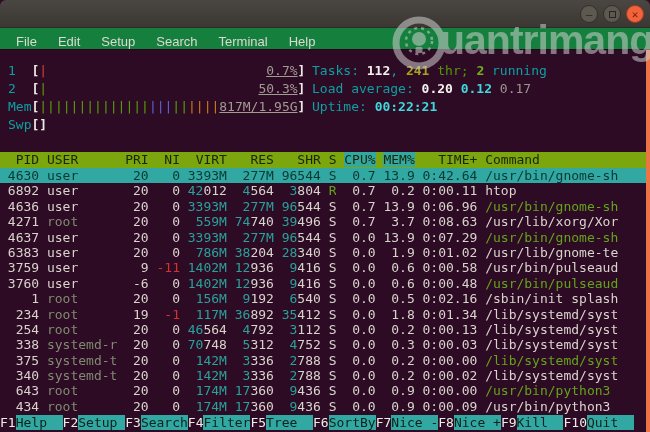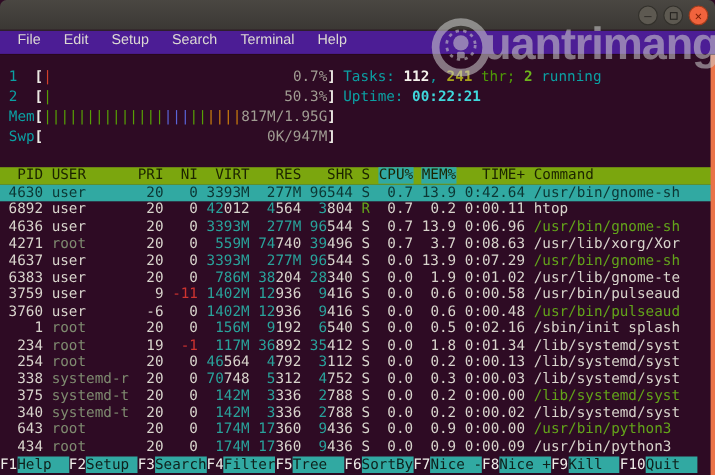--- a/index.html
+++ b/index.html
@@ -11,37 +11,37 @@
   .title-text{position:absolute;left:0;right:0;top:6px;text-align:center;color:#e6e2da;
     font-size:13px;font-weight:bold;}
   .win-controls{position:absolute;right:6px;top:5px;display:flex;gap:5px;}
   .wbtn{width:18px;height:18px;border-radius:50%;background:#5d5951;border:1px solid #32302b;
     box-sizing:border-box;display:flex;align-items:center;justify-content:center;
     color:#262420;font-size:11px;line-height:1;font-family:"DejaVu Sans Mono",monospace;}
   .wbtn.close{background:#f0633d;border-color:#a33c1c;color:#7c1f05;font-weight:bold;}
   .wbtn .sq{width:7px;height:7px;border:1.5px solid #262420;box-sizing:border-box;}
 
   
-  .menubar{height:22px;background:#4c1d95;display:flex;align-items:flex-start;padding-left:8px;
+  .menubar{height:22px;background:#15803d;display:flex;align-items:flex-end;padding-left:8px;
     font-size:13px;color:#dcd9d3;border-bottom:1px solid #28071e;box-sizing:border-box;}
   .menu-item{padding:0 8px;margin-right:5px;}
 
   
   .terminal{position:relative;height:382px;background:#2e0b24;
     font-family:"DejaVu Sans Mono",monospace;font-size:13px;color:#d8d4cc;
     display:flex;flex-direction:column;overflow:hidden;}
 
   
   .toparea{display:flex;height:88px;padding-top:12px;box-sizing:content-box;height:76px;}
   .meters{width:312px;padding-left:8px;box-sizing:border-box;}
   .meter{display:flex;height:18px;line-height:18px;white-space:pre;}
   .m-label{width:3ch;color:#0ba0a3;}
   .br{color:#eceae4;font-weight:bold;}
   .m-bar{width:33ch;position:relative;white-space:pre;overflow:hidden;}
-  .m-val{position:absolute;right:0;top:0;color:#a09c92;}
+  .m-val{position:absolute;right:0;top:0;color:#a09c92;text-decoration:underline;}
   .summary{flex:1;padding-top:0;}
   .sline{height:18px;line-height:18px;white-space:pre;}
 
   
   .w{color:#d8d4cc;}
   .wb{color:#f4f2ec;font-weight:bold;}
   .t{color:#29a29b;}
   .g{color:#63a41a;}
   .dim{color:#7f8b70;}
   .r{color:#cf3430;}
@@ -109,24 +109,25 @@
     <span class="menu-item">Terminal</span>
     <span class="menu-item">Help</span>
   </div>
 
   <div class="terminal">
     <div class="toparea">
       <div class="meters" id="meters">
           <div class="meter"><span class="m-label">1</span><span class="br">[</span><span class="m-bar"><span class="rt">|</span><span class="m-val">0.7%</span></span><span class="br">]</span></div>
           <div class="meter"><span class="m-label">2</span><span class="br">[</span><span class="m-bar"><span class="gt">|</span><span class="m-val">50.3%</span></span><span class="br">]</span></div>
           <div class="meter"><span class="m-label">Mem</span><span class="br">[</span><span class="m-bar"><span class="gt">||||||||||||||</span><span class="bt">|||</span><span class="gt">||</span><span class="ot">||||</span><span class="m-val">817M/1.95G</span></span><span class="br">]</span></div>
-          <div class="meter"><span class="m-label">Swp</span><span class="br">[</span><span class="m-bar"><span class="m-val">0K/947M</span></span><span class="br">]</span></div>
+          <div class="meter"><span class="m-label">Swp</span><span class="br">[</span><span class="br">]</span></div>
         </div>
       <div class="summary" id="summary">
           <div class="sline"><span class="c">Tasks: </span><span class="wb">112</span><span class="c">, </span><span class="y">241</span><span class="dg"> thr; </span><span class="bg">2</span><span class="c"> running</span></div>
+          <div class="sline"><span class="c">Load average: </span><span class="wb">0.20 </span><span class="bc">0.12 </span><span class="gray">0.17</span></div>
           <div class="sline"><span class="c">Uptime: </span><span class="bc">00:22:21</span></div>
         </div>
     </div>
     <div class="thead" id="thead"><span class="hcell" style="width: 5ch; text-align: right;">PID</span><span class="hcell" style="width: 10ch; text-align: left; padding-left: 1ch;">USER</span><span class="hcell" style="width: 4ch; text-align: right;">PRI</span><span class="hcell" style="width: 4ch; text-align: right;">NI</span><span class="hcell" style="width: 6ch; text-align: right;">VIRT</span><span class="hcell" style="width: 6ch; text-align: right;">RES</span><span class="hcell" style="width: 6ch; text-align: right;">SHR</span><span class="hcell" style="width: 2ch; text-align: right;">S</span><span class="hcell" style="width: 5ch; text-align: right;"><span class="sort-hl">CPU%</span></span><span class="hcell" style="width: 5ch; text-align: right;"><span class="sort-hl">MEM%</span></span><span class="hcell" style="width: 8ch; text-align: right;">TIME+</span><span class="hcell" style="flex: 1 1 0%; text-align: left; padding-left: 1ch;">Command</span></div>
     <div class="rows" id="rows">
         <div class="prow sel"><span class="cell" style="width: 5ch; text-align: right;">4630</span><span class="cell" style="width: 10ch; text-align: left; padding-left: 1ch;">user</span><span class="cell" style="width: 4ch; text-align: right;">20</span><span class="cell" style="width: 4ch; text-align: right;">0</span><span class="cell" style="width: 6ch; text-align: right;">3393M</span><span class="cell" style="width: 6ch; text-align: right;">277M</span><span class="cell" style="width: 6ch; text-align: right;">96544</span><span class="cell" style="width: 2ch; text-align: right;">S</span><span class="cell" style="width: 5ch; text-align: right;">0.7</span><span class="cell" style="width: 5ch; text-align: right;">13.9</span><span class="cell" style="width: 8ch; text-align: right;">0:42.64</span><span class="cell" style="flex: 1 1 0%; text-align: left; padding-left: 1ch;">/usr/bin/gnome-sh</span></div>
         <div class="prow"><span class="cell" style="width: 5ch; text-align: right;">6892</span><span class="cell" style="width: 10ch; text-align: left; padding-left: 1ch;">user</span><span class="cell" style="width: 4ch; text-align: right;">20</span><span class="cell" style="width: 4ch; text-align: right;">0</span><span class="cell" style="width: 6ch; text-align: right;"><span class="t">42</span><span class="w">012</span></span><span class="cell" style="width: 6ch; text-align: right;"><span class="t">4</span><span class="w">564</span></span><span class="cell" style="width: 6ch; text-align: right;"><span class="t">3</span><span class="w">804</span></span><span class="cell" style="width: 2ch; text-align: right;"><span class="g">R</span></span><span class="cell" style="width: 5ch; text-align: right;">0.7</span><span class="cell" style="width: 5ch; text-align: right;">0.2</span><span class="cell" style="width: 8ch; text-align: right;">0:00.11</span><span class="cell" style="flex: 1 1 0%; text-align: left; padding-left: 1ch;">htop</span></div>
         <div class="prow"><span class="cell" style="width: 5ch; text-align: right;">4636</span><span class="cell" style="width: 10ch; text-align: left; padding-left: 1ch;">user</span><span class="cell" style="width: 4ch; text-align: right;">20</span><span class="cell" style="width: 4ch; text-align: right;">0</span><span class="cell" style="width: 6ch; text-align: right;"><span class="t">3393M</span></span><span class="cell" style="width: 6ch; text-align: right;"><span class="t">277M</span></span><span class="cell" style="width: 6ch; text-align: right;"><span class="t">96</span><span class="w">544</span></span><span class="cell" style="width: 2ch; text-align: right;">S</span><span class="cell" style="width: 5ch; text-align: right;">0.7</span><span class="cell" style="width: 5ch; text-align: right;">13.9</span><span class="cell" style="width: 8ch; text-align: right;">0:06.96</span><span class="cell" style="flex: 1 1 0%; text-align: left; padding-left: 1ch;"><span class="g">/usr/bin/gnome-sh</span></span></div>
         <div class="prow"><span class="cell" style="width: 5ch; text-align: right;">4271</span><span class="cell" style="width: 10ch; text-align: left; padding-left: 1ch;"><span class="dim">root</span></span><span class="cell" style="width: 4ch; text-align: right;">20</span><span class="cell" style="width: 4ch; text-align: right;">0</span><span class="cell" style="width: 6ch; text-align: right;"><span class="t">559M</span></span><span class="cell" style="width: 6ch; text-align: right;"><span class="t">74</span><span class="w">740</span></span><span class="cell" style="width: 6ch; text-align: right;"><span class="t">39</span><span class="w">496</span></span><span class="cell" style="width: 2ch; text-align: right;">S</span><span class="cell" style="width: 5ch; text-align: right;">0.7</span><span class="cell" style="width: 5ch; text-align: right;">3.7</span><span class="cell" style="width: 8ch; text-align: right;">0:08.63</span><span class="cell" style="flex: 1 1 0%; text-align: left; padding-left: 1ch;">/usr/lib/xorg/Xor</span></div>
         <div class="prow"><span class="cell" style="width: 5ch; text-align: right;">4637</span><span class="cell" style="width: 10ch; text-align: left; padding-left: 1ch;">user</span><span class="cell" style="width: 4ch; text-align: right;">20</span><span class="cell" style="width: 4ch; text-align: right;">0</span><span class="cell" style="width: 6ch; text-align: right;"><span class="t">3393M</span></span><span class="cell" style="width: 6ch; text-align: right;"><span class="t">277M</span></span><span class="cell" style="width: 6ch; text-align: right;"><span class="t">96</span><span class="w">544</span></span><span class="cell" style="width: 2ch; text-align: right;">S</span><span class="cell" style="width: 5ch; text-align: right;">0.0</span><span class="cell" style="width: 5ch; text-align: right;">13.9</span><span class="cell" style="width: 8ch; text-align: right;">0:07.29</span><span class="cell" style="flex: 1 1 0%; text-align: left; padding-left: 1ch;"><span class="g">/usr/bin/gnome-sh</span></span></div>

